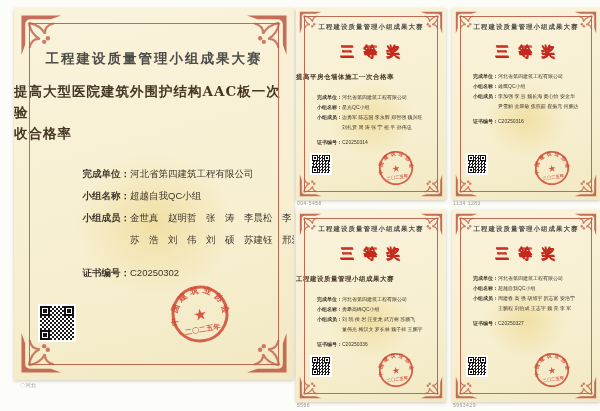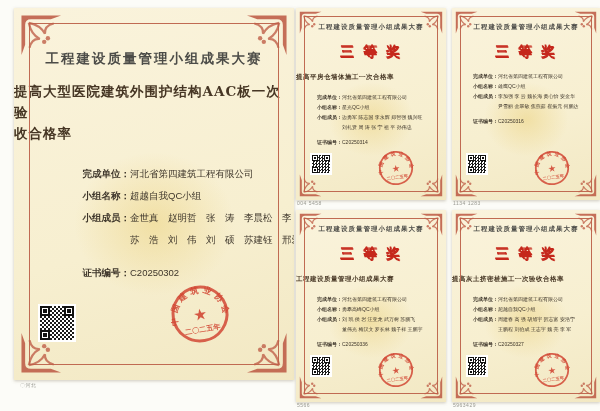--- a/index.html
+++ b/index.html
@@ -353,21 +353,20 @@
           <circle cx="33" cy="38" r="3" fill="#bf5f49" opacity=".8"></circle>
         </svg></span>
     <span class="corner bl"><svg viewBox="0 0 60 60" width="100%" height="100%" preserveAspectRatio="none">
           <path d="M2 2 L56 2 L42 7 L15 7 Q7 7 7 15 L7 42 L2 56 Z" fill="#bf5f49" opacity=".9"></path>
           <path d="M12 12 Q28 15 34 27 Q33 16 46 13 M12 12 Q15 28 27 34 Q16 33 13 46" stroke="#bf5f49" stroke-width="3" fill="none" opacity=".8"></path>
           <circle cx="38" cy="33" r="3" fill="#bf5f49" opacity=".8"></circle>
           <circle cx="33" cy="38" r="3" fill="#bf5f49" opacity=".8"></circle>
         </svg></span>
     <div class="hdr">工程建设质量管理小组成果大赛</div>
     <div class="award">三等奖</div>
-    <div class="topic">提高灰土挤密桩施工一次验收合格率</div>
     <div class="fields">
       <div class="frow">
         <span class="lbl">完成单位：</span>
         <span class="val">河北省第四建筑工程有限公司</span>
       </div>
       <div class="frow">
         <span class="lbl">小组名称：</span>
         <span class="val">超越自我QC小组</span>
       </div>
       <div class="frow">

